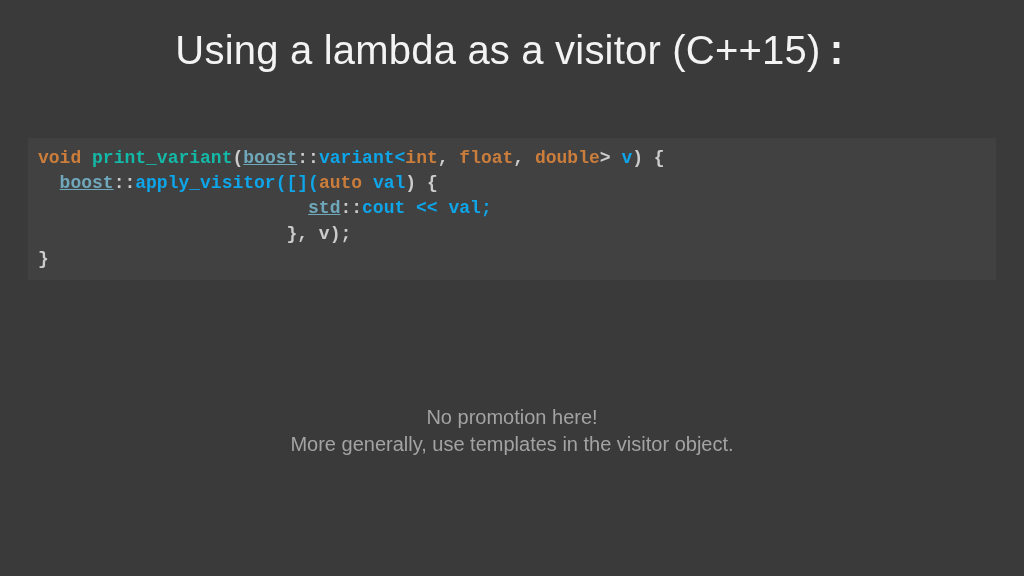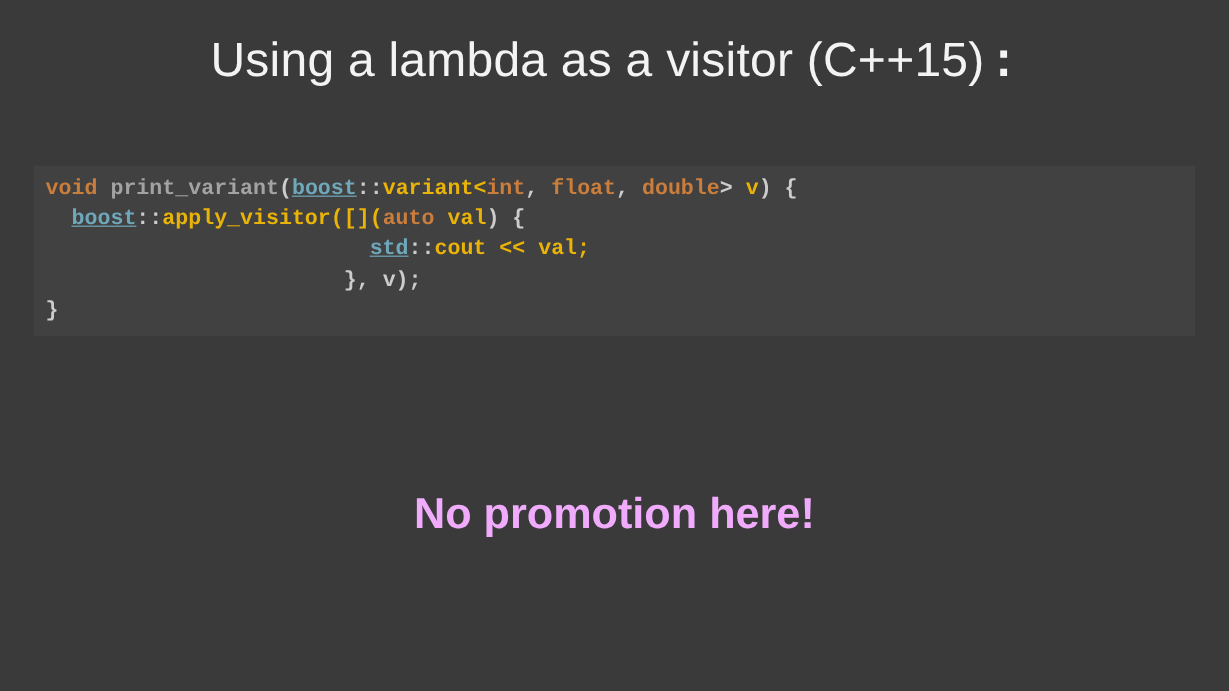--- a/index.html
+++ b/index.html
@@ -34,47 +34,48 @@
     background: #414141;
     padding: 8px 10px 8px 10px;
     font-family: "Menlo", "Consolas", "Courier New", monospace;
     font-size: 18px;
     line-height: 1.4;
     white-space: pre;
     color: #cccccc;
     font-weight: bold;
   }
   .kw    { color: #cb7d3c; }   
-  .fn    { color: #a3a3a3; }   
+  .fn    { color: #14b8a6; }   
   .ns    { color: #6fa8bb; text-decoration: underline; }   
   .punct { color: #cccccc; }
-  .id    { color: #eab308; }
+  .id    { color: #0ea5e9; }
   .bottom-text {
     position: absolute;
     width: 100%;
     top: 404px;
     text-align: center;
-    font-size: 36px;
-    font-weight: 700;
-    color: #f0abfc;
+    font-size: 20px;
+    font-weight: 400;
+    color: #a3a3a3;
     line-height: 1.35;
   }
 </style>
 </head>
 <body>
 
 <div class="slide">
 
   <h1 class="title">
     <span>Using a lambda as a visitor (C++15)</span><span class="colon">:</span>
   </h1>
 
   <div class="code-block"><span class="kw">void</span><span> </span><span class="fn">print_variant</span><span class="punct">(</span><span class="ns">boost</span><span class="punct">::</span><span class="id">variant&lt;</span><span class="kw">int</span><span class="punct">, </span><span class="kw">float</span><span class="punct">, </span><span class="kw">double</span><span class="punct">&gt;</span><span> </span><span class="id">v</span><span class="punct">) {</span>
 <span>  </span><span class="ns">boost</span><span class="punct">::</span><span class="id">apply_visitor([](</span><span class="kw">auto</span><span> </span><span class="id">val</span><span class="punct">) {</span>
 <span>                         </span><span class="ns">std</span><span class="punct">::</span><span class="id">cout &lt;&lt; val;</span>
 <span>                       </span><span class="punct">}, v);</span>
 <span class="punct">}</span></div>
 
   <div class="bottom-text">
     <div>No promotion here!</div>
+    <div>More generally, use templates in the visitor object.</div>
   </div>
 
 </div>
 
 </body></html>

